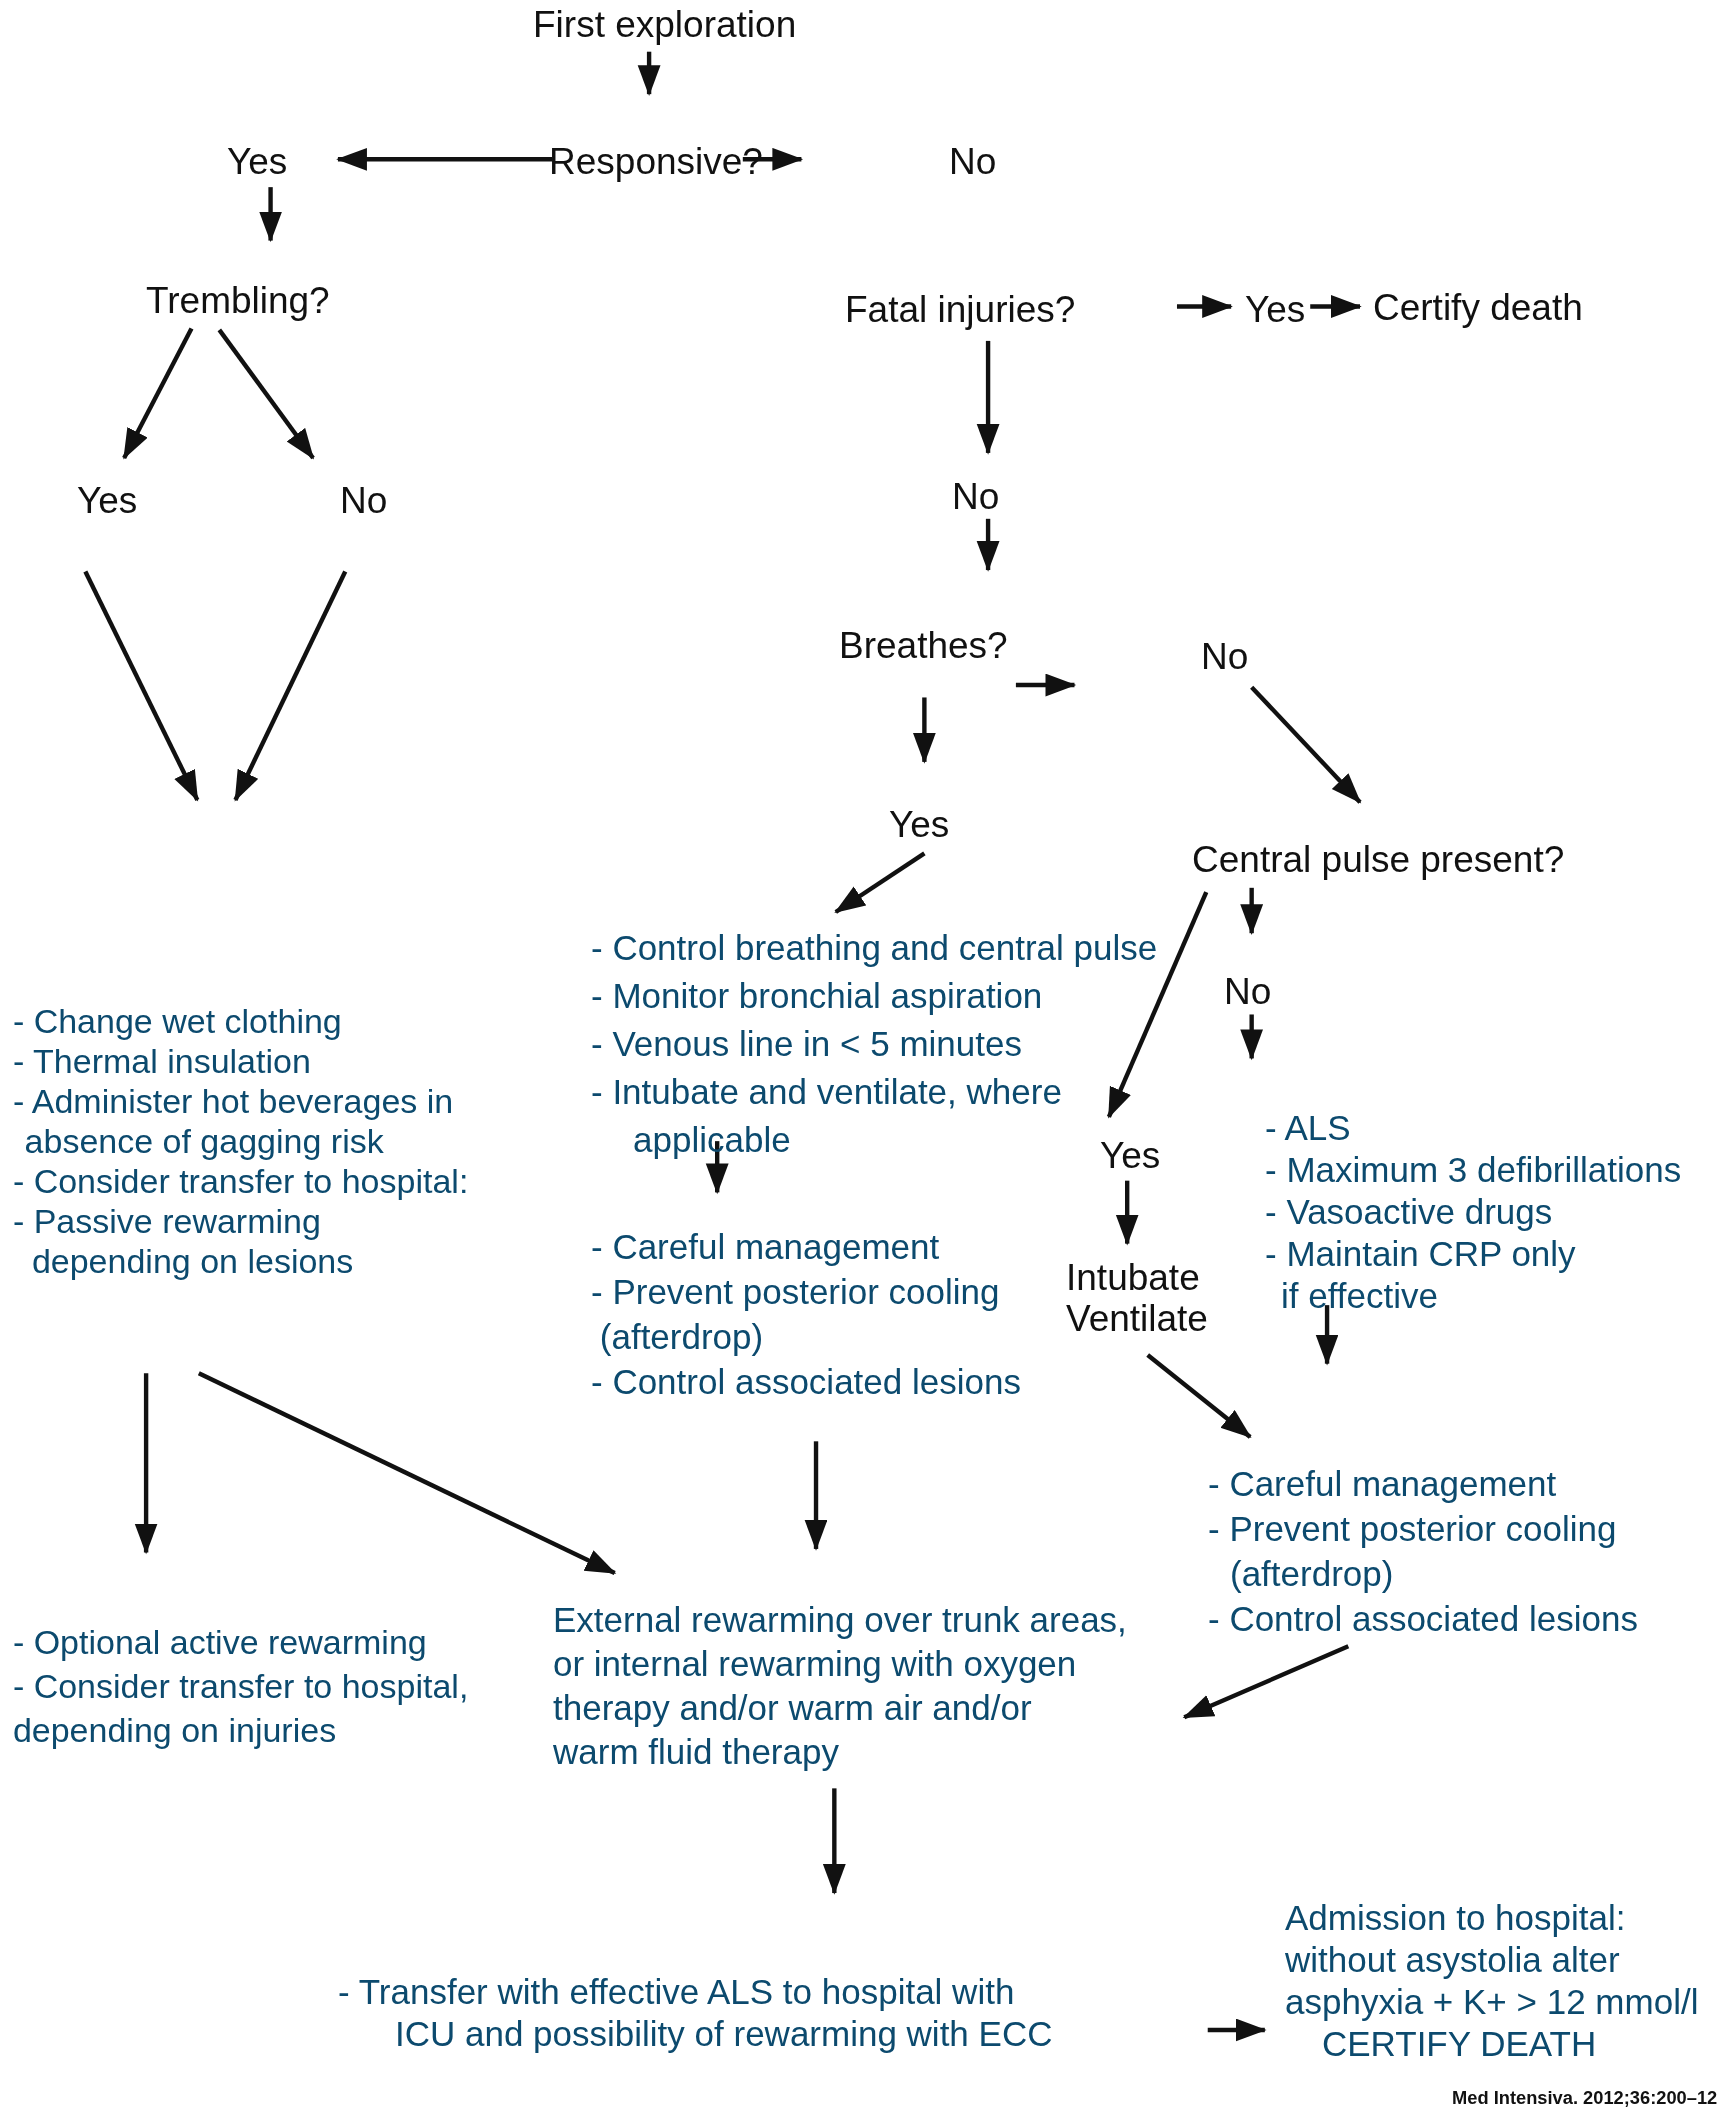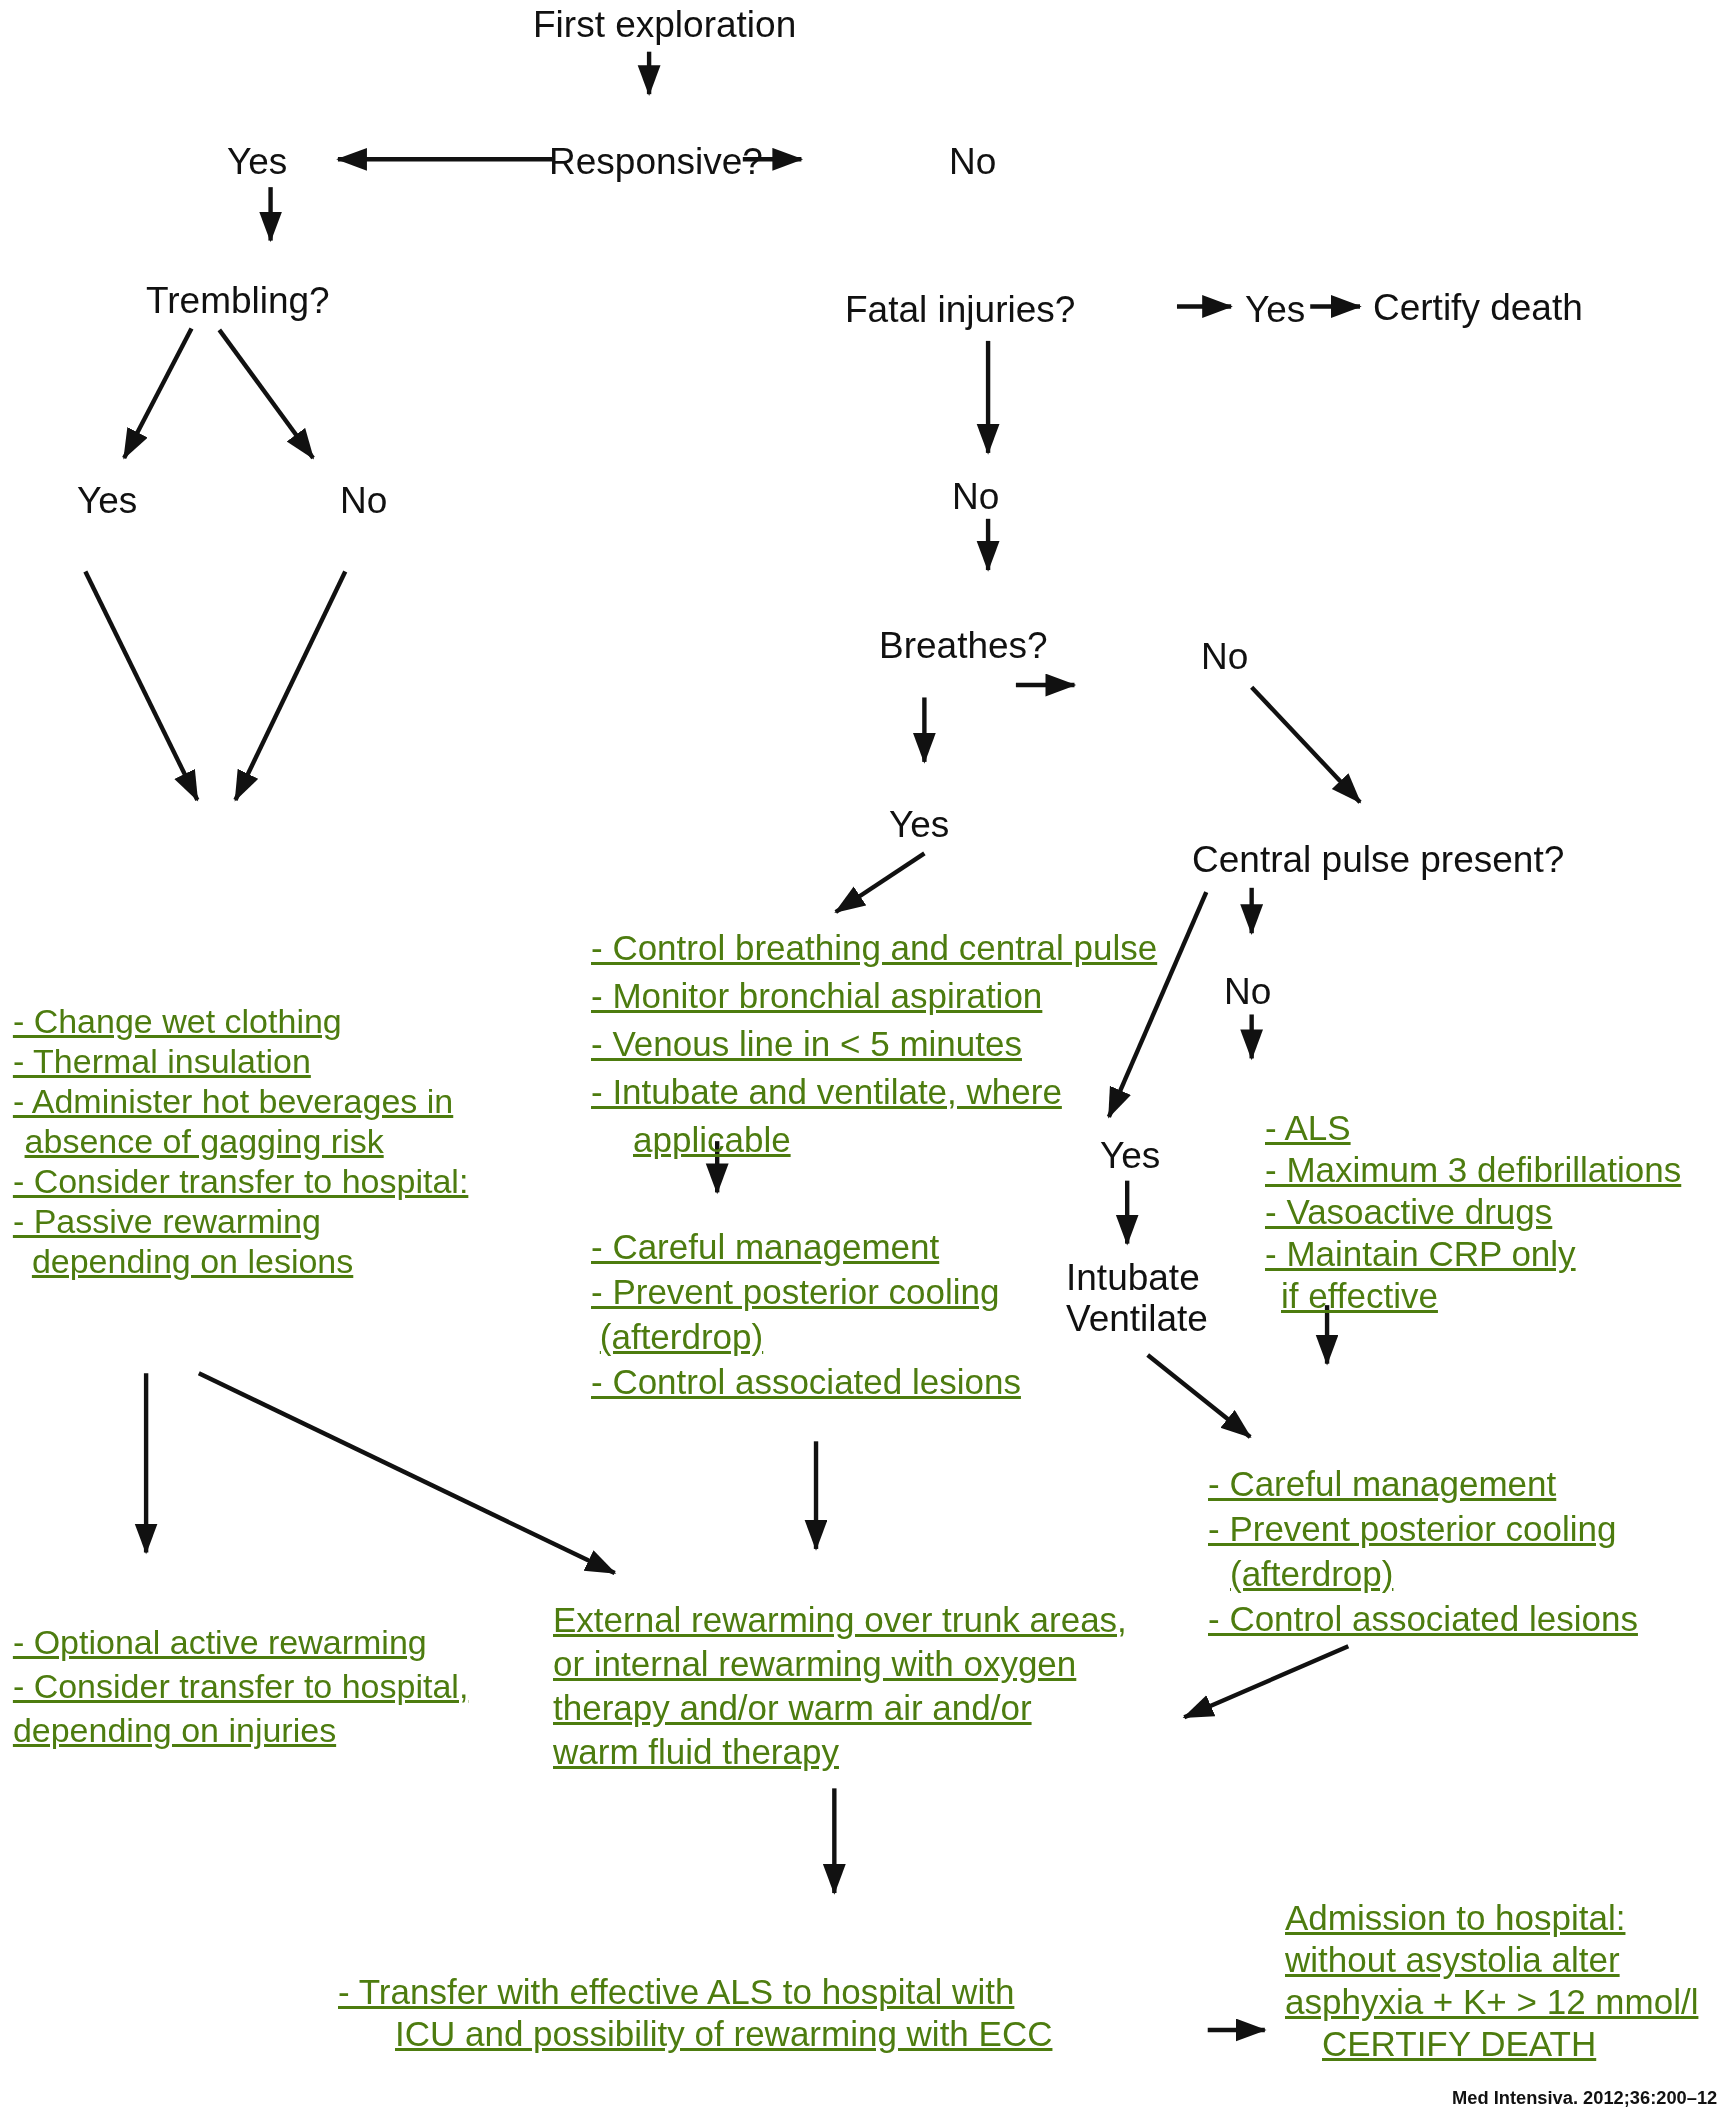--- a/index.html
+++ b/index.html
@@ -15,22 +15,21 @@
   }
   .node {
     position: absolute;
     font-size: 37px;
     white-space: nowrap;
     color: #111111;
   }
   .block {
     position: absolute;
     font-size: 34px;
-    color: #4d7c0f;
-    text-decoration: underline;
+    color: #0c4a6e;
   }
   .block .ln { white-space: nowrap; }
   #svg-arrows {
     position: absolute;
     left: 0; top: 0;
     width: 1733px; height: 2119px;
     pointer-events: none;
   }
   #svg-arrows line { stroke: #111111; stroke-width: 6; }
   .citation {
@@ -87,21 +86,21 @@
   <div class="node" style="left:220px; top:141px;">Yes</div>
   <div class="node" style="left:542px; top:141px;">Responsive?</div>
   <div class="node" style="left:942px; top:141px;">No</div>
   <div class="node" style="left:139px; top:280px;">Trembling?</div>
   <div class="node" style="left:70px; top:480px;">Yes</div>
   <div class="node" style="left:333px; top:480px;">No</div>
   <div class="node" style="left:838px; top:289px;">Fatal injuries?</div>
   <div class="node" style="left:1238px; top:289px;">Yes</div>
   <div class="node" style="left:1366px; top:287px;">Certify death</div>
   <div class="node" style="left:945px; top:476px;">No</div>
-  <div class="node" style="left:872px; top:625px;">Breathes?</div>
+  <div class="node" style="left:832px; top:625px;">Breathes?</div>
   <div class="node" style="left:1194px; top:636px;">No</div>
   <div class="node" style="left:882px; top:804px;">Yes</div>
   <div class="node" style="left:1185px; top:839px;">Central pulse present?</div>
   <div class="node" style="left:1217px; top:971px;">No</div>
   <div class="node" style="left:1093px; top:1135px;">Yes</div>
   <div class="node" style="left:1059px; top:1257px;">Intubate</div>
   <div class="node" style="left:1059px; top:1298px;">Ventilate</div>
 
   <div class="block" style="left:5.9px; top:1001px; line-height:40px;">
     <div class="ln">- Change wet clothing</div>

